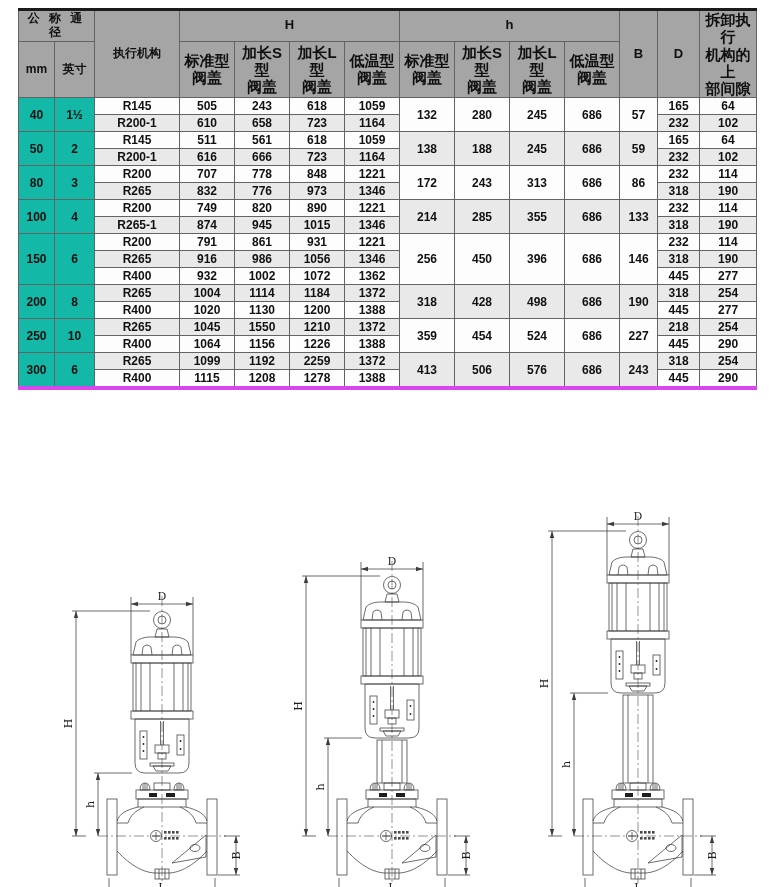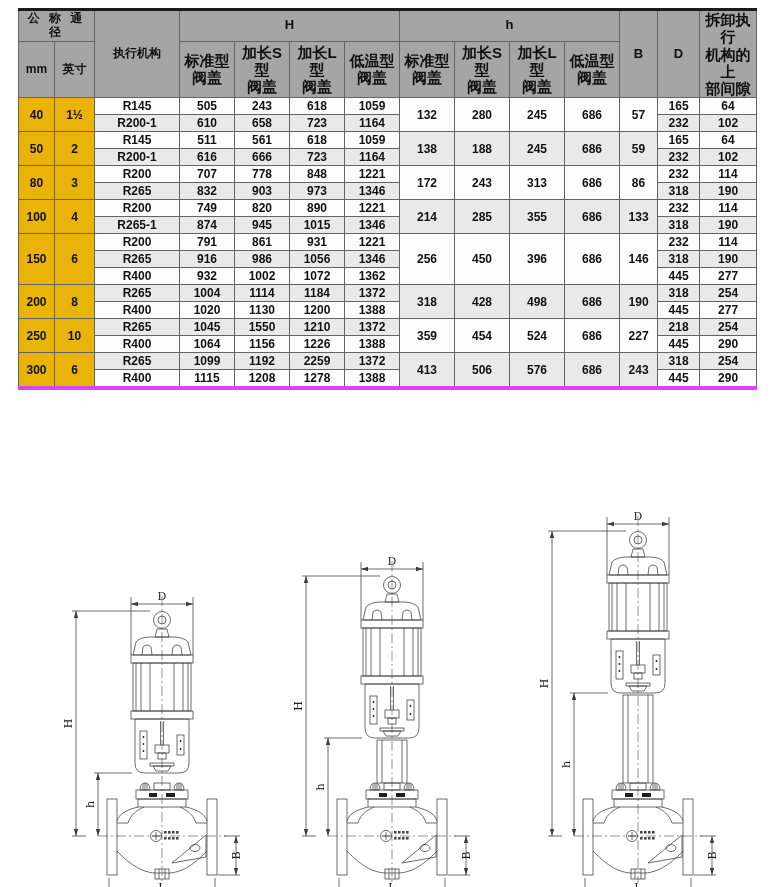--- a/index.html
+++ b/index.html
@@ -7,21 +7,21 @@
   
   table{border-collapse:collapse;table-layout:fixed;width:738px;margin:8px 0 0 18px;
         border-top:3px solid #1b1b1b;border-bottom:4px solid #d946ef;}
   th,td{border:1px solid #636363;text-align:center;vertical-align:middle;padding:0;
         color:#101010;font-weight:700;overflow:hidden;}
   thead th{background:#a5a5a5;font-size:12px;line-height:1.15;white-space:pre-line;}
   th.big{font-size:13px;}
   th.nominal{letter-spacing:3px;}
   th.small{font-size:15px;}
   tbody td{font-size:12px;height:16px;line-height:16px;}
-  td.dn{background:#eab308;}
+  td.dn{background:#14b8a6;}
   td.plain{background:#fdfdfd;}
   td.shade{background:#e9e9e9;}
   tr.hr1 th{height:24px;}
   tr.hr2 th{height:30px;}
   
   #drawings{display:block;}
   .s{fill:none;stroke:#3c3c3c;stroke-width:0.75;}
   .cl{fill:none;stroke:#4a4a4a;stroke-width:0.6;stroke-dasharray:10 3 2 3;}
   .ah{fill:#3c3c3c;stroke:none;}
   .blk{fill:#1e1e1e;stroke:none;}
@@ -145,21 +145,21 @@
         <td class="plain" rowspan="2">243</td>
         <td class="plain" rowspan="2">313</td>
         <td class="plain" rowspan="2">686</td>
         <td class="plain" rowspan="2">86</td>
         <td class="plain">232</td>
         <td class="plain">114</td>
       </tr>
       <tr>
         <td class="shade">R265</td>
         <td class="shade">832</td>
-        <td class="shade">903</td>
+        <td class="shade">776</td>
         <td class="shade">973</td>
         <td class="shade">1346</td>
         <td class="shade">318</td>
         <td class="shade">190</td>
       </tr>
       <tr>
         <td class="dn" rowspan="2">100</td>
         <td class="dn" rowspan="2">4</td>
         <td class="plain">R200</td>
         <td class="plain">749</td>

